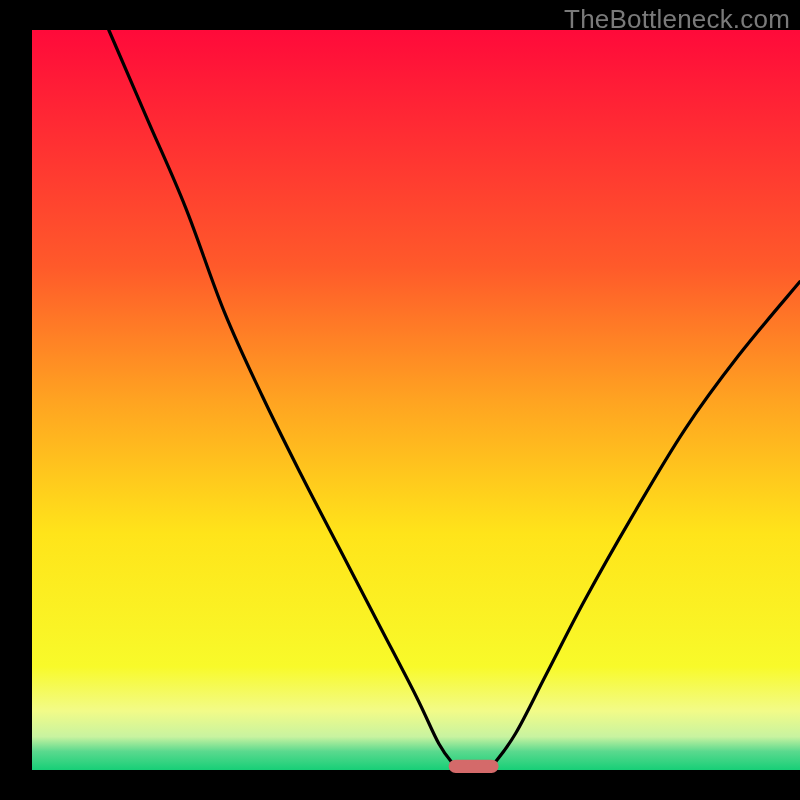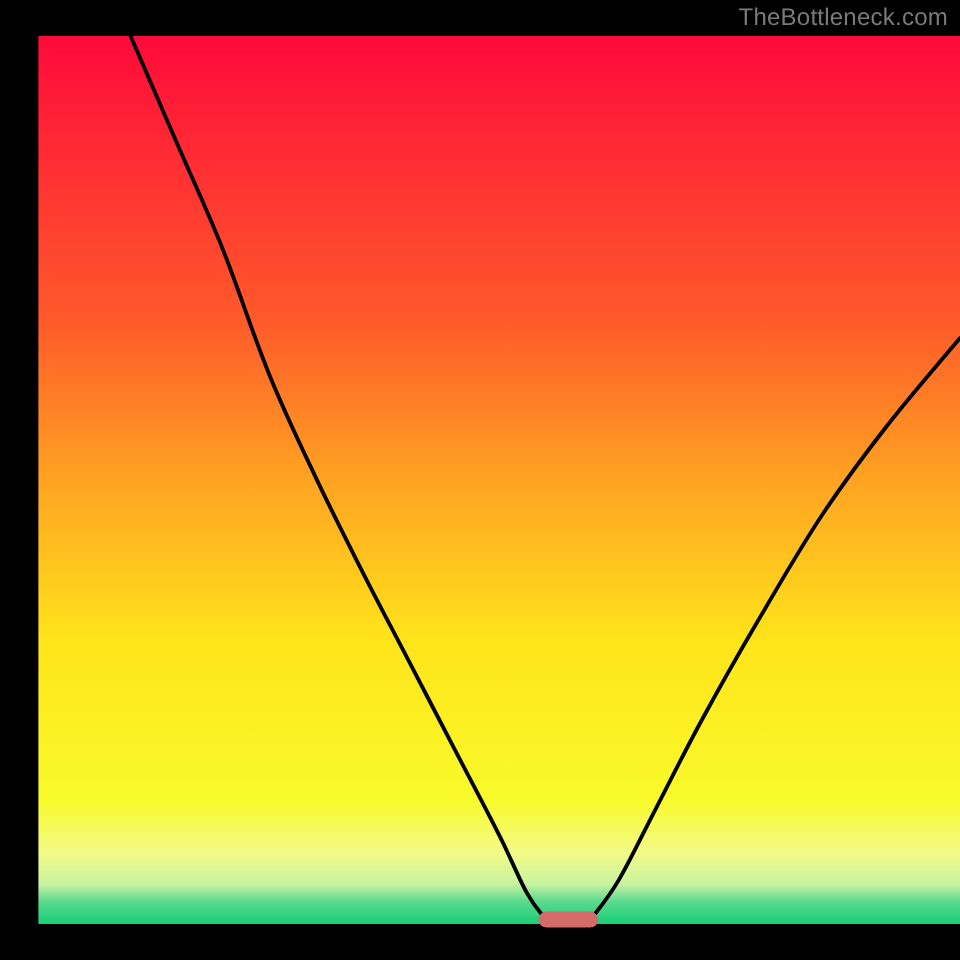--- a/index.html
+++ b/index.html
@@ -14,21 +14,21 @@
     position: relative;
     width: 800px;
     height: 800px;
     background: #000;
   }
   .attribution {
     position: absolute;
     top: 4px;
     right: 10px;
     font-family: Arial, Helvetica, sans-serif;
-    font-size: 20px;
+    font-size: 26px;
     color: #7a7a7a;
     letter-spacing: 0.2px;
     user-select: none;
   }
   svg {
     position: absolute;
     top: 0;
     left: 0;
   }
   .curve {

